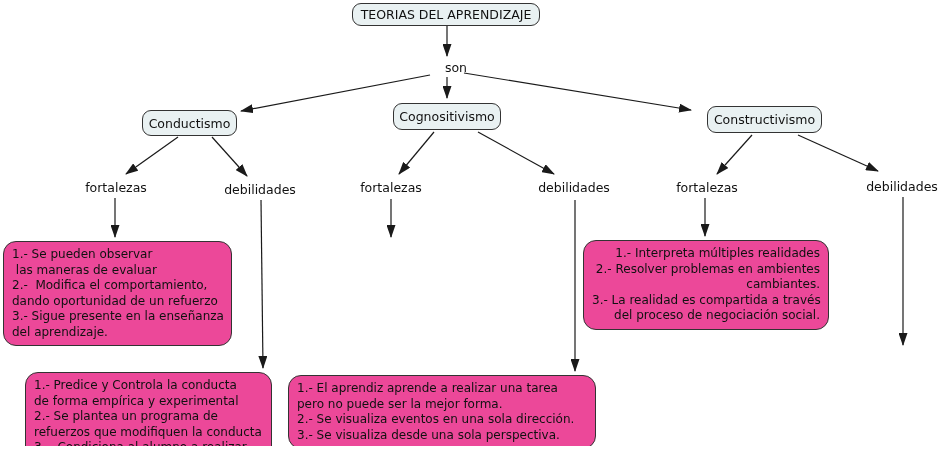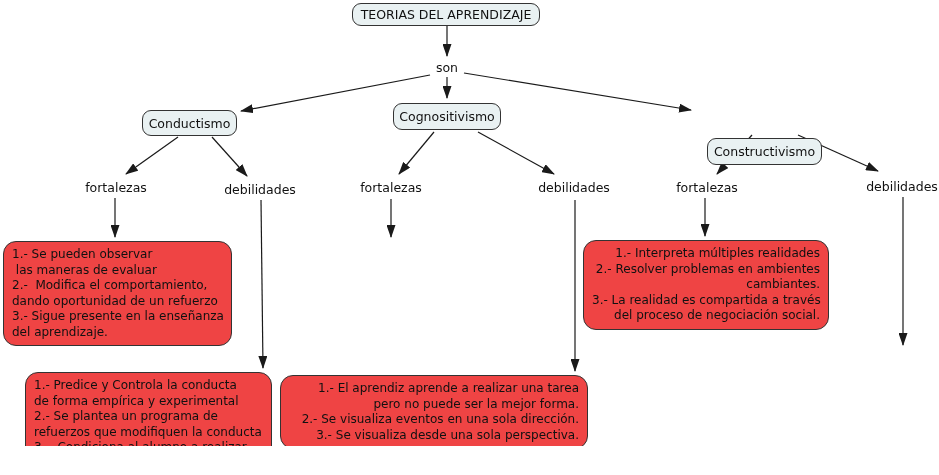--- a/index.html
+++ b/index.html
@@ -18,50 +18,50 @@
     background:#e9f1f2;
     border:1.4px solid #333333;
     border-radius:9px;
     display:flex;align-items:center;justify-content:center;
     font-size:12.5px;
     white-space:nowrap;
   }
   .content-box{
     position:absolute;
     box-sizing:border-box;
-    background:#ef4444;
+    background:#ec4899;
     border:1.4px solid #333333;
     border-radius:13px;
     padding:5px 8px;
     font-size:12px;
     line-height:15.5px;
     white-space:pre;
   }
   .link-label{
     position:absolute;
     font-size:12.5px;
     text-align:center;
     white-space:nowrap;
   }
   
   #title-node{left:352px;top:3px;width:188px;height:23px;}
-  #son-label{left:427px;top:60px;width:40px;}
+  #son-label{left:427px;top:60px;width:40px;text-align:right;}
   #node-conductismo{left:142px;top:110px;width:95px;height:26px;}
   #node-cognositivismo{left:393px;top:103px;width:108px;height:27px;}
-  #node-constructivismo{left:707px;top:106px;width:115px;height:27px;margin-top:32px;}
+  #node-constructivismo{left:707px;top:106px;width:115px;height:27px;}
   #label-fort-con{left:74px;top:180px;width:84px;}
   #label-debi-con{left:215px;top:182px;width:90px;}
   #label-fort-cog{left:349px;top:180px;width:84px;}
   #label-debi-cog{left:529px;top:180px;width:90px;}
   #label-fort-cons{left:665px;top:180px;width:84px;}
   #label-debi-cons{left:857px;top:179px;width:90px;}
   #box-con-fort{left:3px;top:241px;width:229px;min-height:99px;}
   #box-con-debi{left:25px;top:372px;width:247px;min-height:101px;}
   #box-cog-fort{left:278px;top:241px;width:230px;min-height:99px;}
-  #box-cog-debi{left:280px;top:375px;width:308px;min-height:63px;text-align:right;}
+  #box-cog-debi{left:288px;top:375px;width:308px;min-height:63px;}
   #box-cons-fort{left:583px;top:240px;width:246px;min-height:87px;text-align:right;}
   #box-cons-debi{left:605px;top:350px;width:300px;min-height:42px;}
 </style>
 </head>
 <body>
 
 <div id="canvas">
 
   <svg id="wires" viewBox="0 0 939 475" xmlns="http://www.w3.org/2000/svg">
     <defs>

